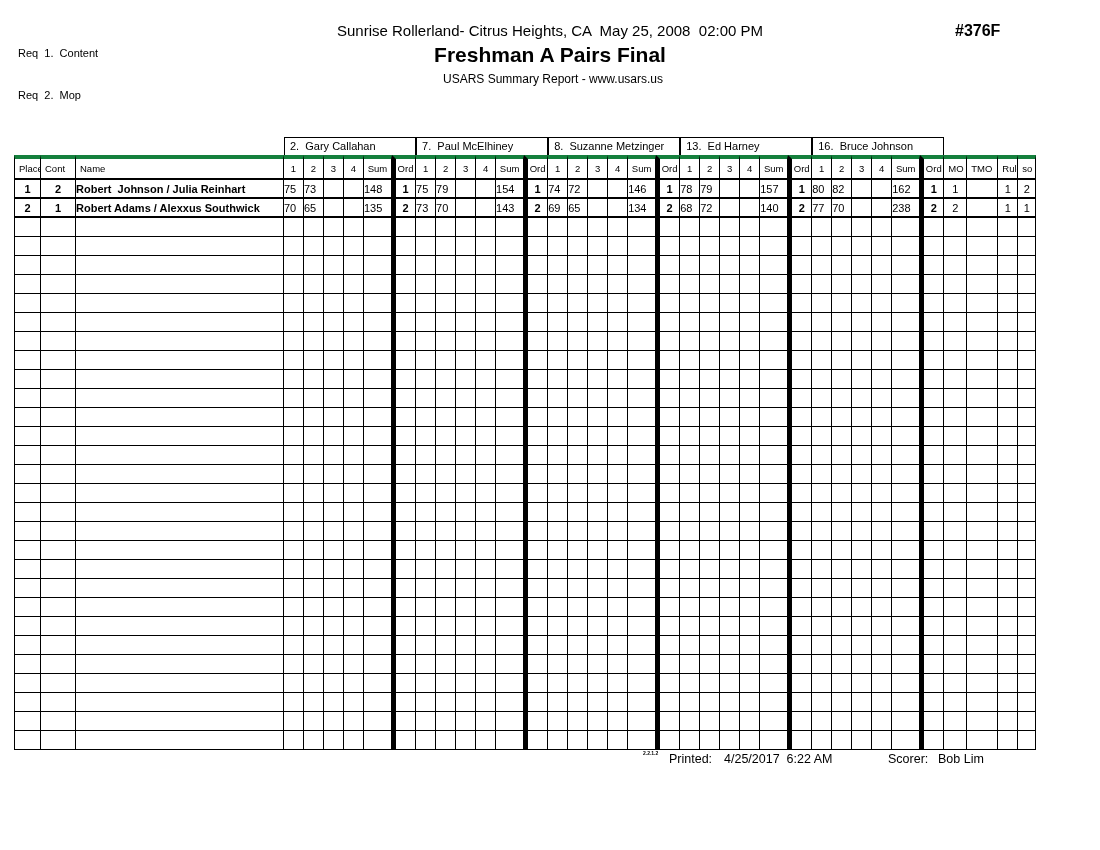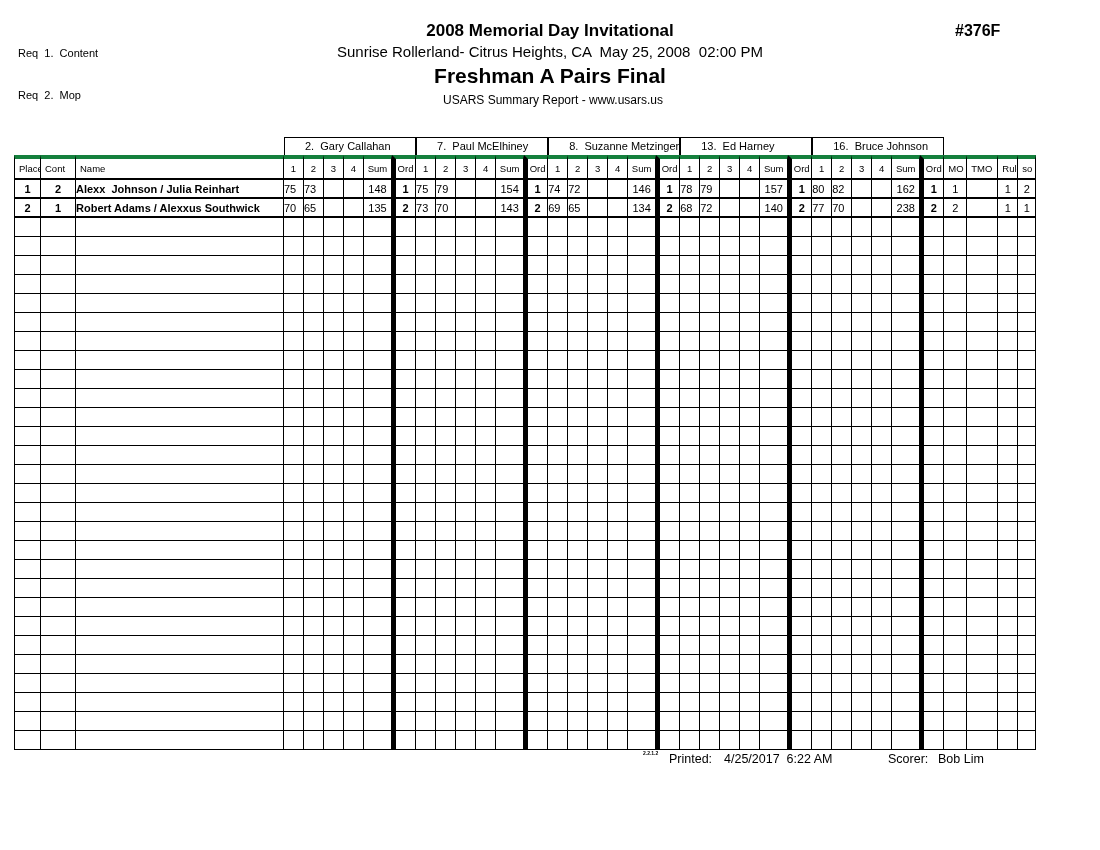--- a/index.html
+++ b/index.html
@@ -41,21 +41,21 @@
     overflow: hidden; white-space: pre;
     border-right: 1px solid #000;
     border-bottom: 1px solid #000;
   }
   
   tr.jrow td { height: 18px; border: none; background: #fff; }
   tr.jrow td.jbox {
     border-top: 1px solid #000;
     border-left: 1px solid #000;
     border-right: 1px solid #000;
-    text-align: left; padding-left: 20px;
+    text-align: left; padding-left: 5px;
     font-size: 11px; line-height: 17px;
   }
   
   tr.hrow td {
     height: 22px;
     border-top: 4px solid #15803d;
     border-bottom: 2px solid #000;
     font-size: 9.5px; line-height: 19px;
     text-align: center;
   }
@@ -65,21 +65,21 @@
   td.first { border-left: 1px solid #000; }
   td.ord {
     border-left: 4px solid #000;
     border-right: 4px solid #000;
     text-align: center;
   }
   tr.drow td.ord, tr.erow td.ord { font-weight: bold; }
   td.c  { text-align: center; }
   td.b  { font-weight: bold; }
   td.s  { text-align: left;  padding-left: 2px; }
-  td.sum{ text-align: center; padding-right: 2px; }
+  td.sum{ text-align: left; padding-right: 2px; }
   td.nm { text-align: left;  padding-left: 5px; }
 
   .footer {
     position: absolute; left: 0; top: 750px; width: 1100px; height: 18px;
     font-size: 12.5px;
   }
   .footer span { position: absolute; white-space: pre; margin-left: 36px; }
   .footer .version { left: 607px; top: 0px; font-size: 5px; font-weight: bold; }
   .footer .printed-label { left: 633px; top: 2px; }
   .footer .printed-value { left: 688px; top: 2px; }
@@ -88,21 +88,20 @@
 </style>
 </head>
 <body>
 
 <div class="req-notes">
   <div>Req  1.  Content</div>
   <div>Req  2.  Mop</div>
 </div>
 
 <div class="header-block">
-  <div class="header-title">2008 Memorial Day Invitational</div>
   <div class="header-sub">Sunrise Rollerland- Citrus Heights, CA  May 25, 2008  02:00 PM</div>
   <div class="header-event">Freshman A Pairs Final</div>
   <div class="header-report">USARS Summary Report - www.usars.us</div>
 </div>
 
 <div class="ref-number">#376F</div>
 
 <table class="score-table">
   <colgroup>
       <col style="width: 27px;">
@@ -188,21 +187,21 @@
         <td>Sum</td>
         <td class="ord">Ord</td>
         <td class="hl">MO</td>
         <td class="hl">TMO</td>
         <td class="hl">Rule</td>
         <td class="hl">so</td>
       </tr>
       <tr class="drow">
         <td class="first c b">1</td>
         <td class="c b">2</td>
-        <td class="nm b">Alexx  Johnson / Julia Reinhart</td>
+        <td class="nm b">Robert  Johnson / Julia Reinhart</td>
         <td class="s">75</td>
         <td class="s">73</td>
         <td class="s"></td>
         <td class="s"></td>
         <td class="sum">148</td>
         <td class="ord">1</td>
         <td class="s">75</td>
         <td class="s">79</td>
         <td class="s"></td>
         <td class="s"></td>

